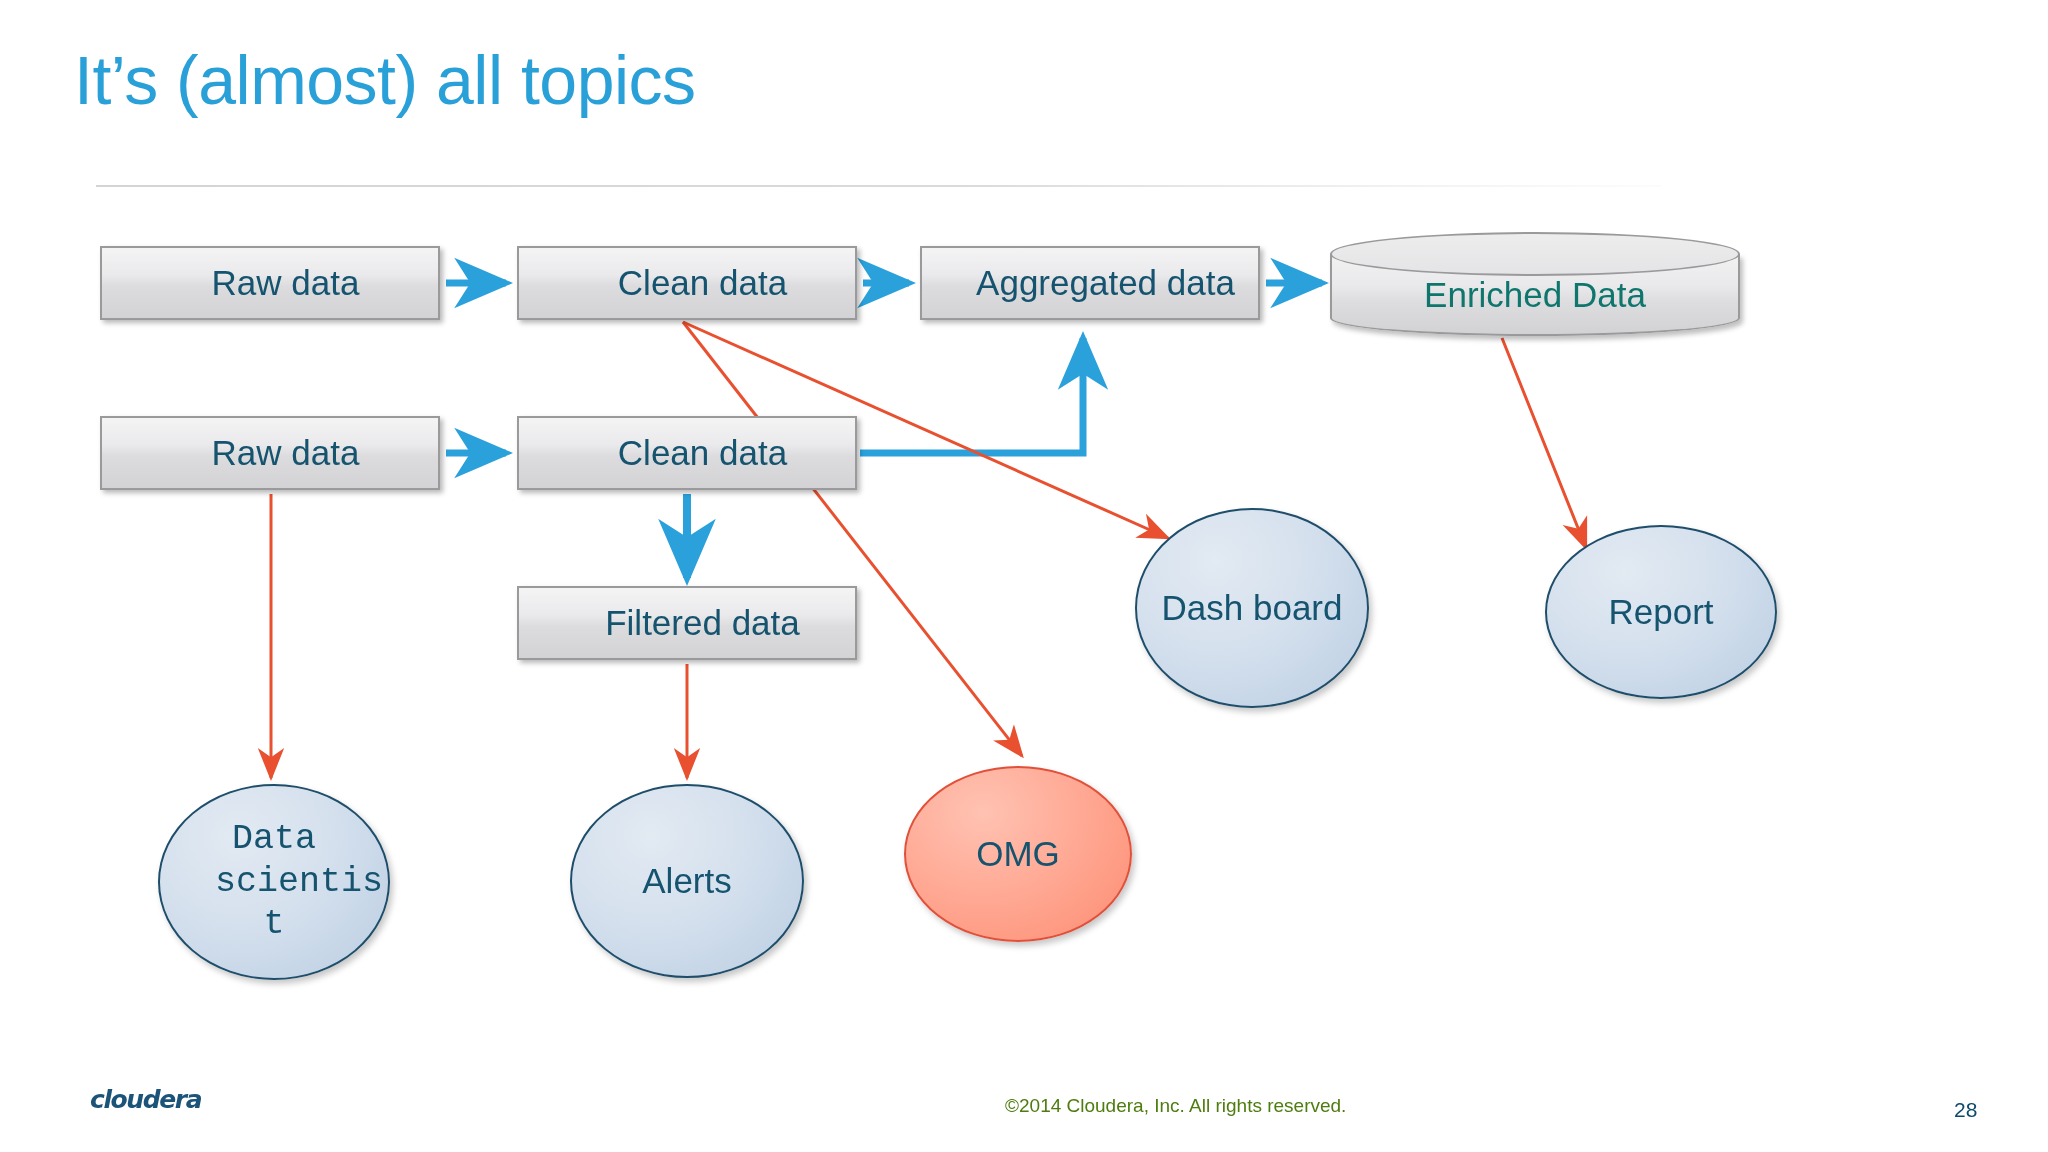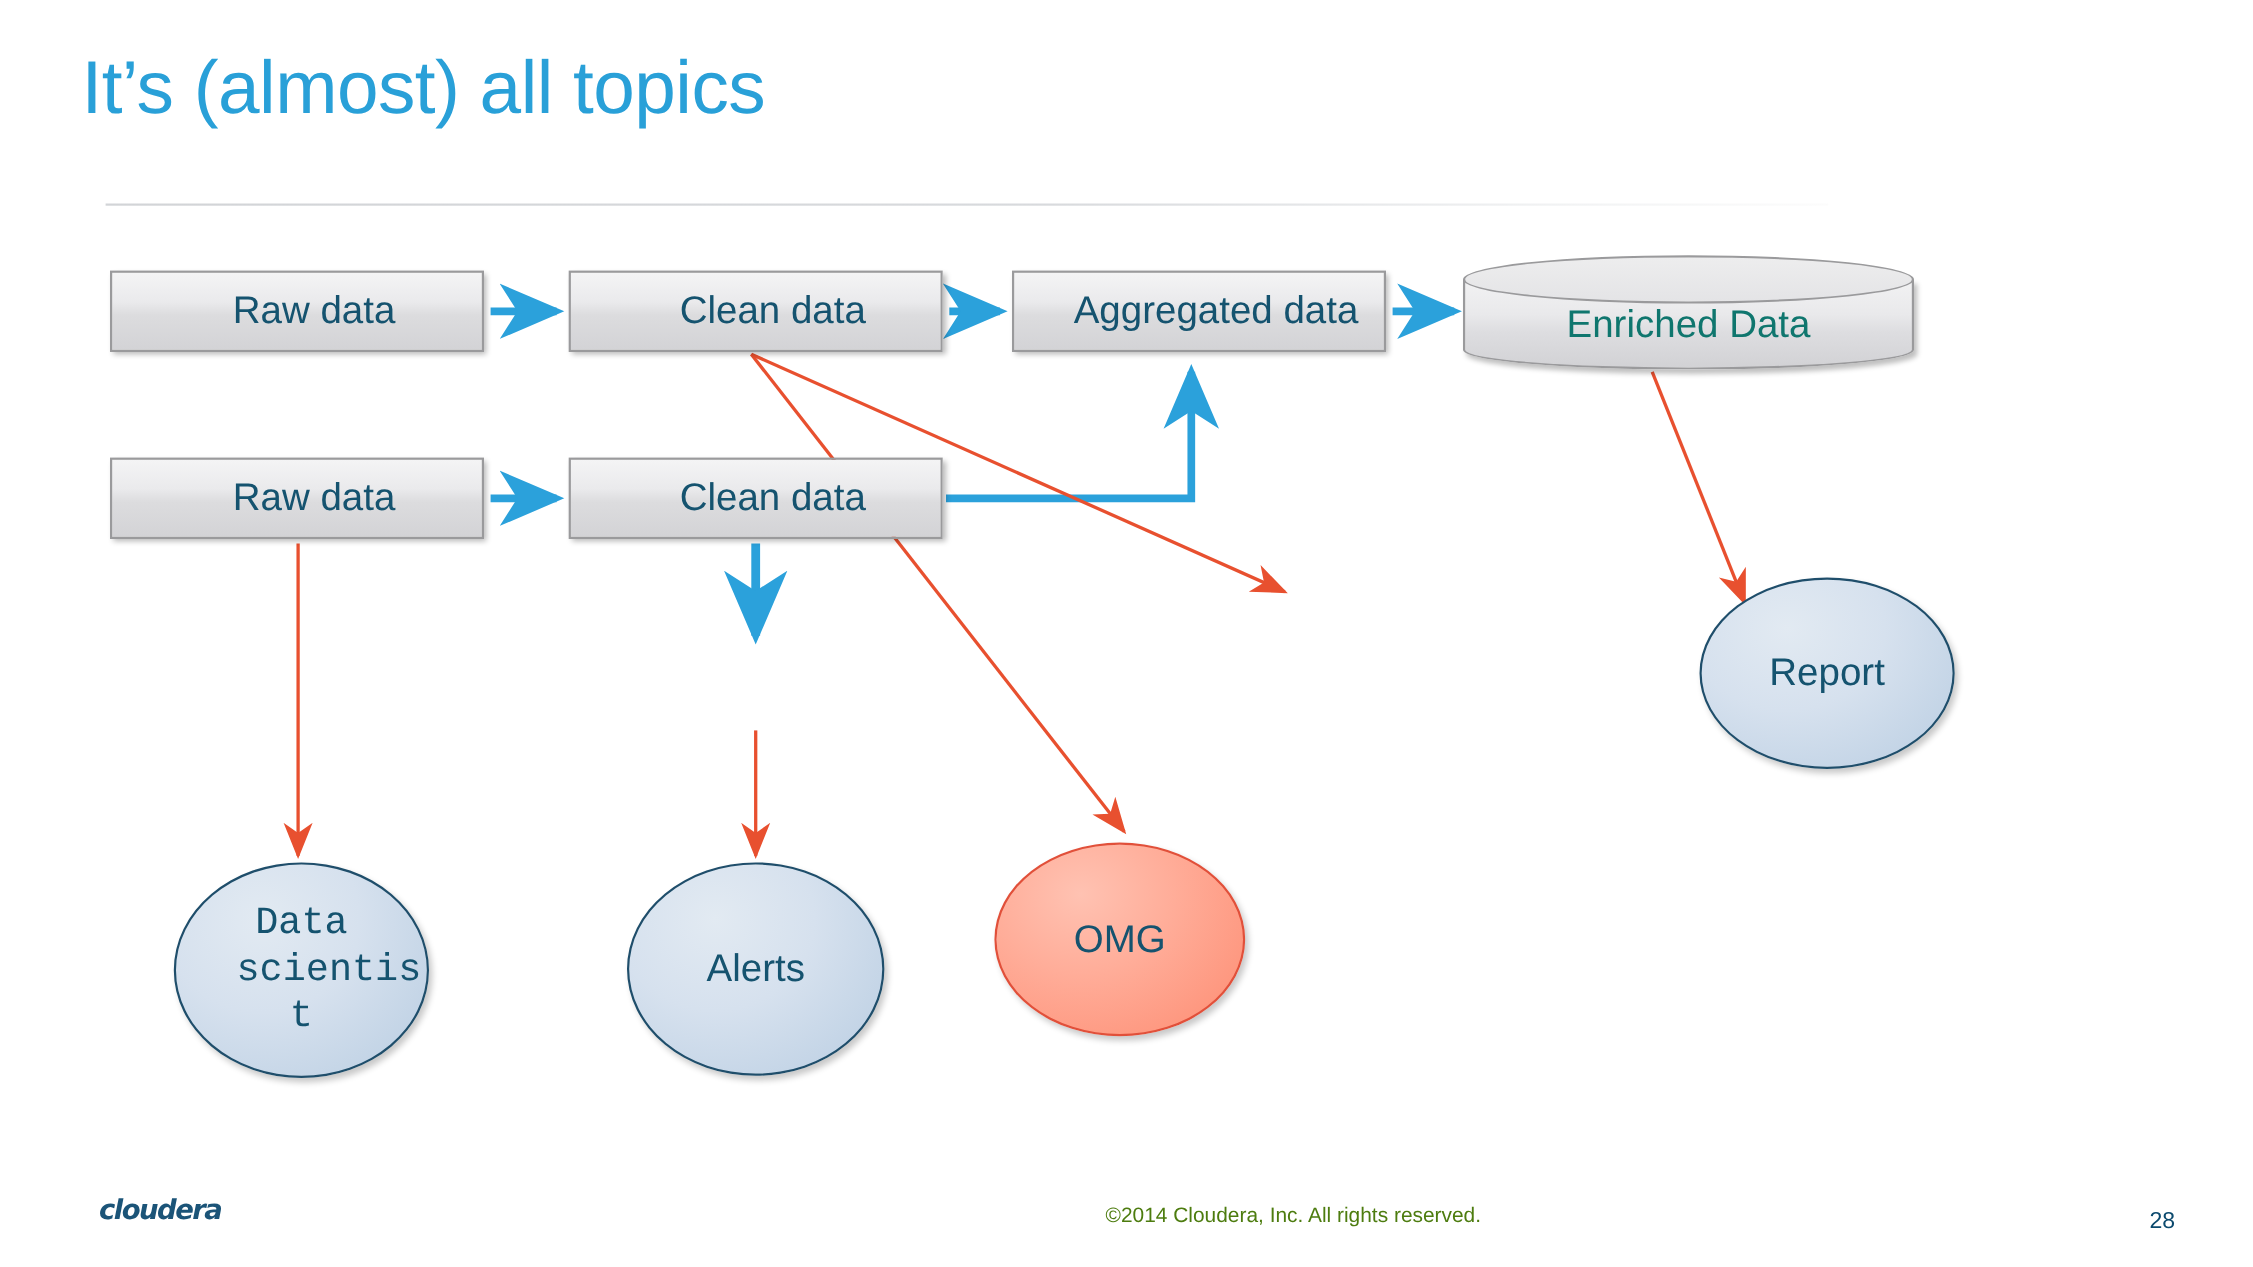--- a/index.html
+++ b/index.html
@@ -217,21 +217,27 @@
   </div>
 
   <div class="node box" style="left:100px; top:416px; width:340px; height:74px;">
     <span>Raw data</span>
   </div>
 
   <div class="node box" style="left:517px; top:416px; width:340px; height:74px;">
     <span>Clean data</span>
   </div>
 
-
+  <div class="node box" style="left:517px; top:586px; width:340px; height:74px;">
+    <span>Filtered data</span>
+  </div>
+
+  <div class="node ellipse" style="left:1135px; top:508px; width:234px; height:200px;">
+    <span class="ellipse-label">Dash board</span>
+  </div>
 
   <div class="node ellipse" style="left:1545px; top:525px; width:232px; height:174px;">
     <span class="ellipse-label">Report</span>
   </div>
 
   <div class="node ellipse" style="left:158px; top:784px; width:232px; height:196px;">
     <span class="ellipse-label" style="max-width:118px;font-family:Liberation Mono, monospace;">Data scientis t</span>
   </div>
 
   <div class="node ellipse alert" style="left:904px; top:766px; width:228px; height:176px;">

